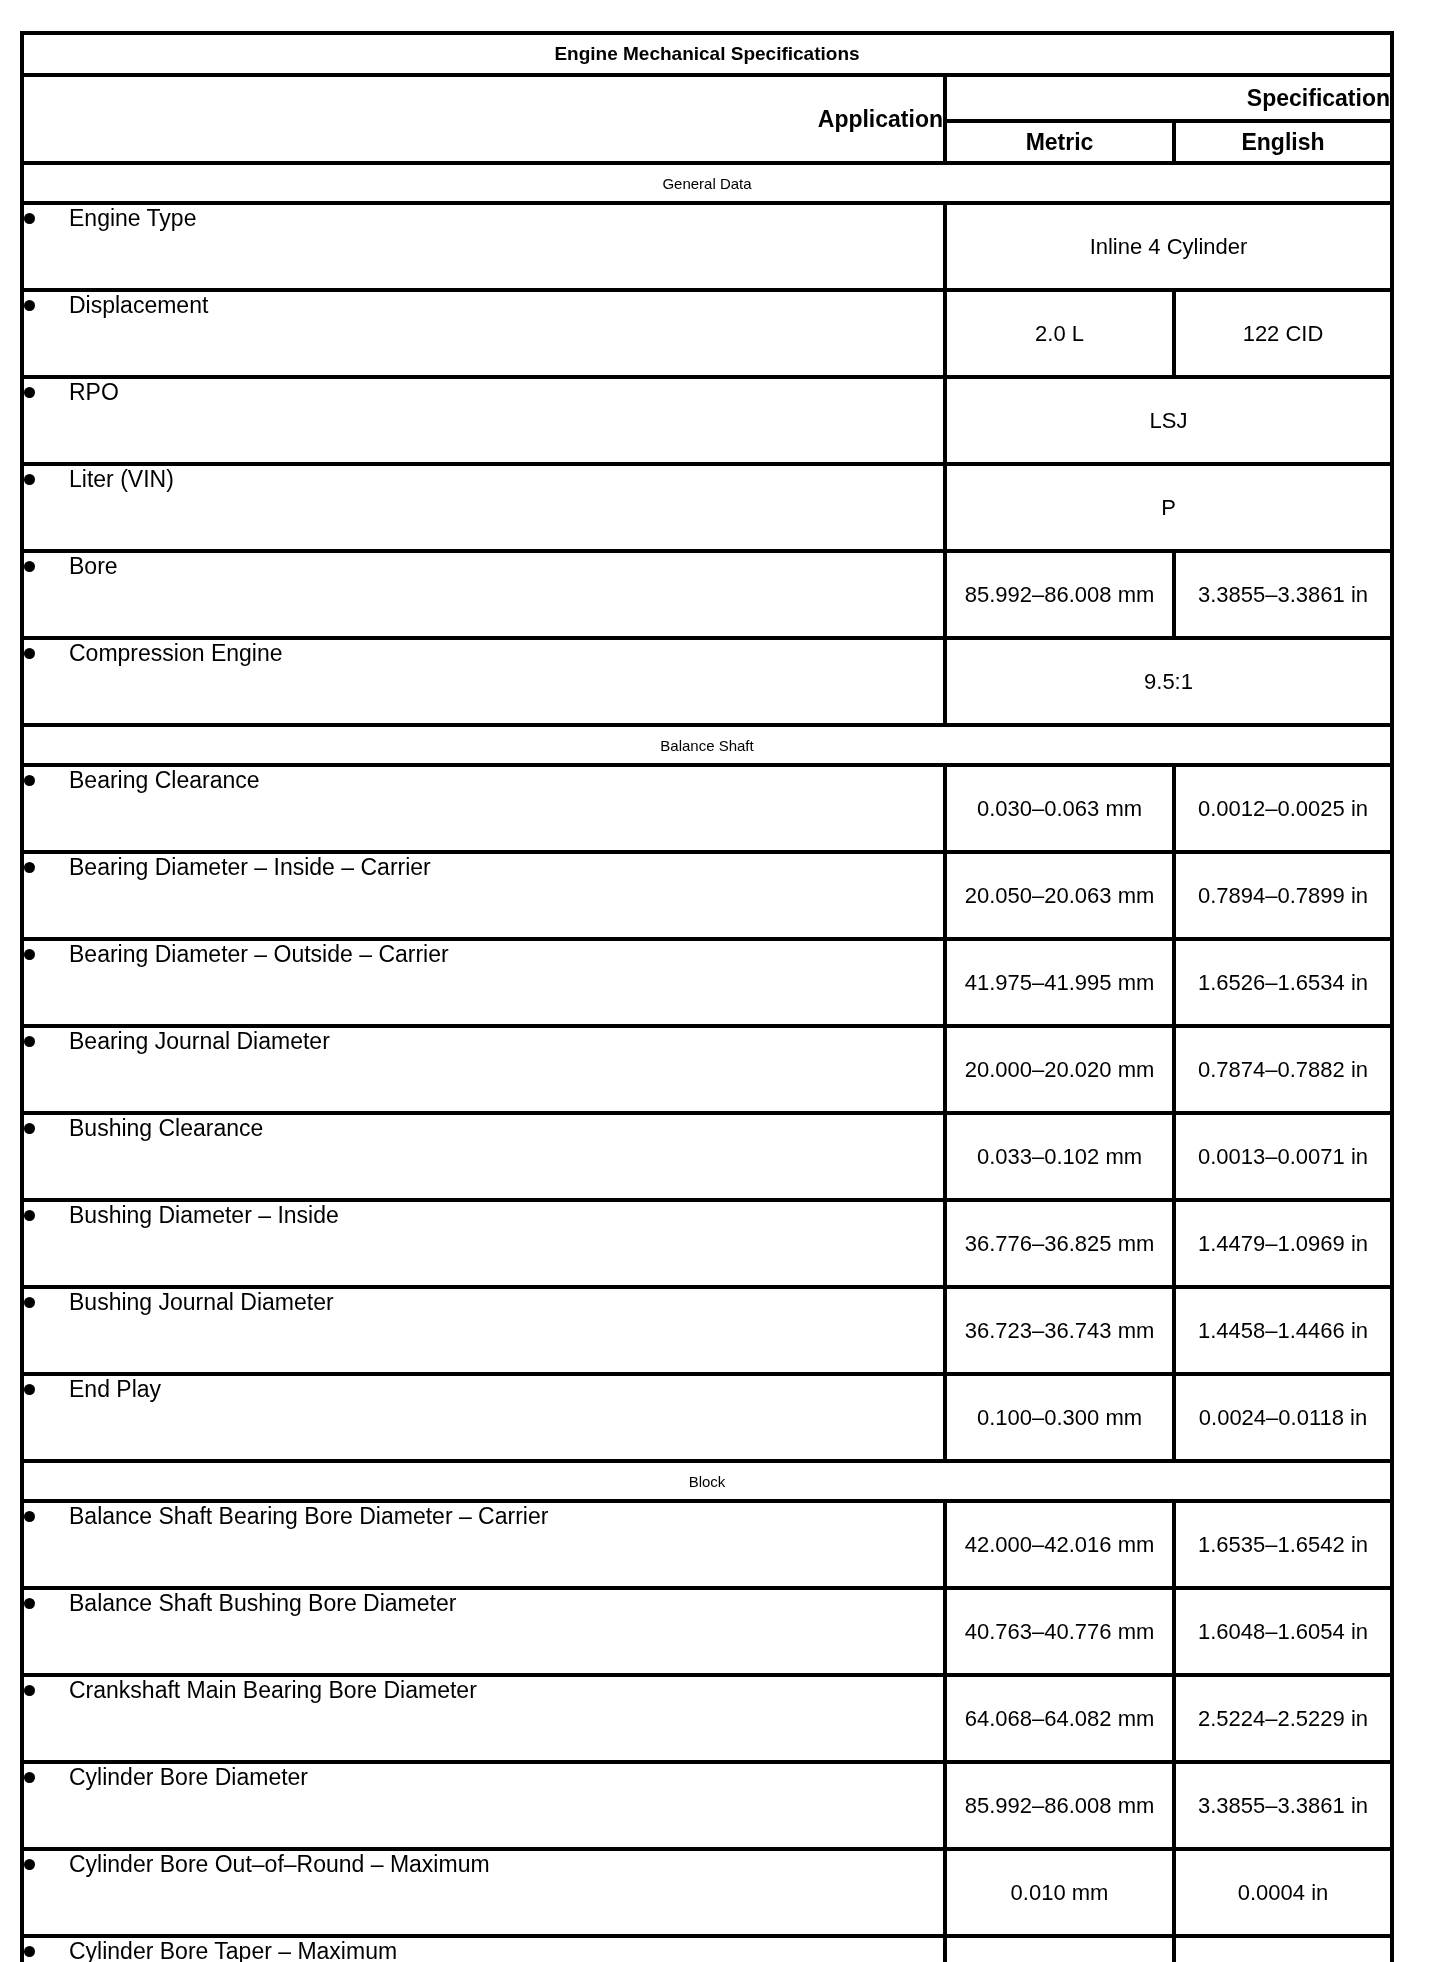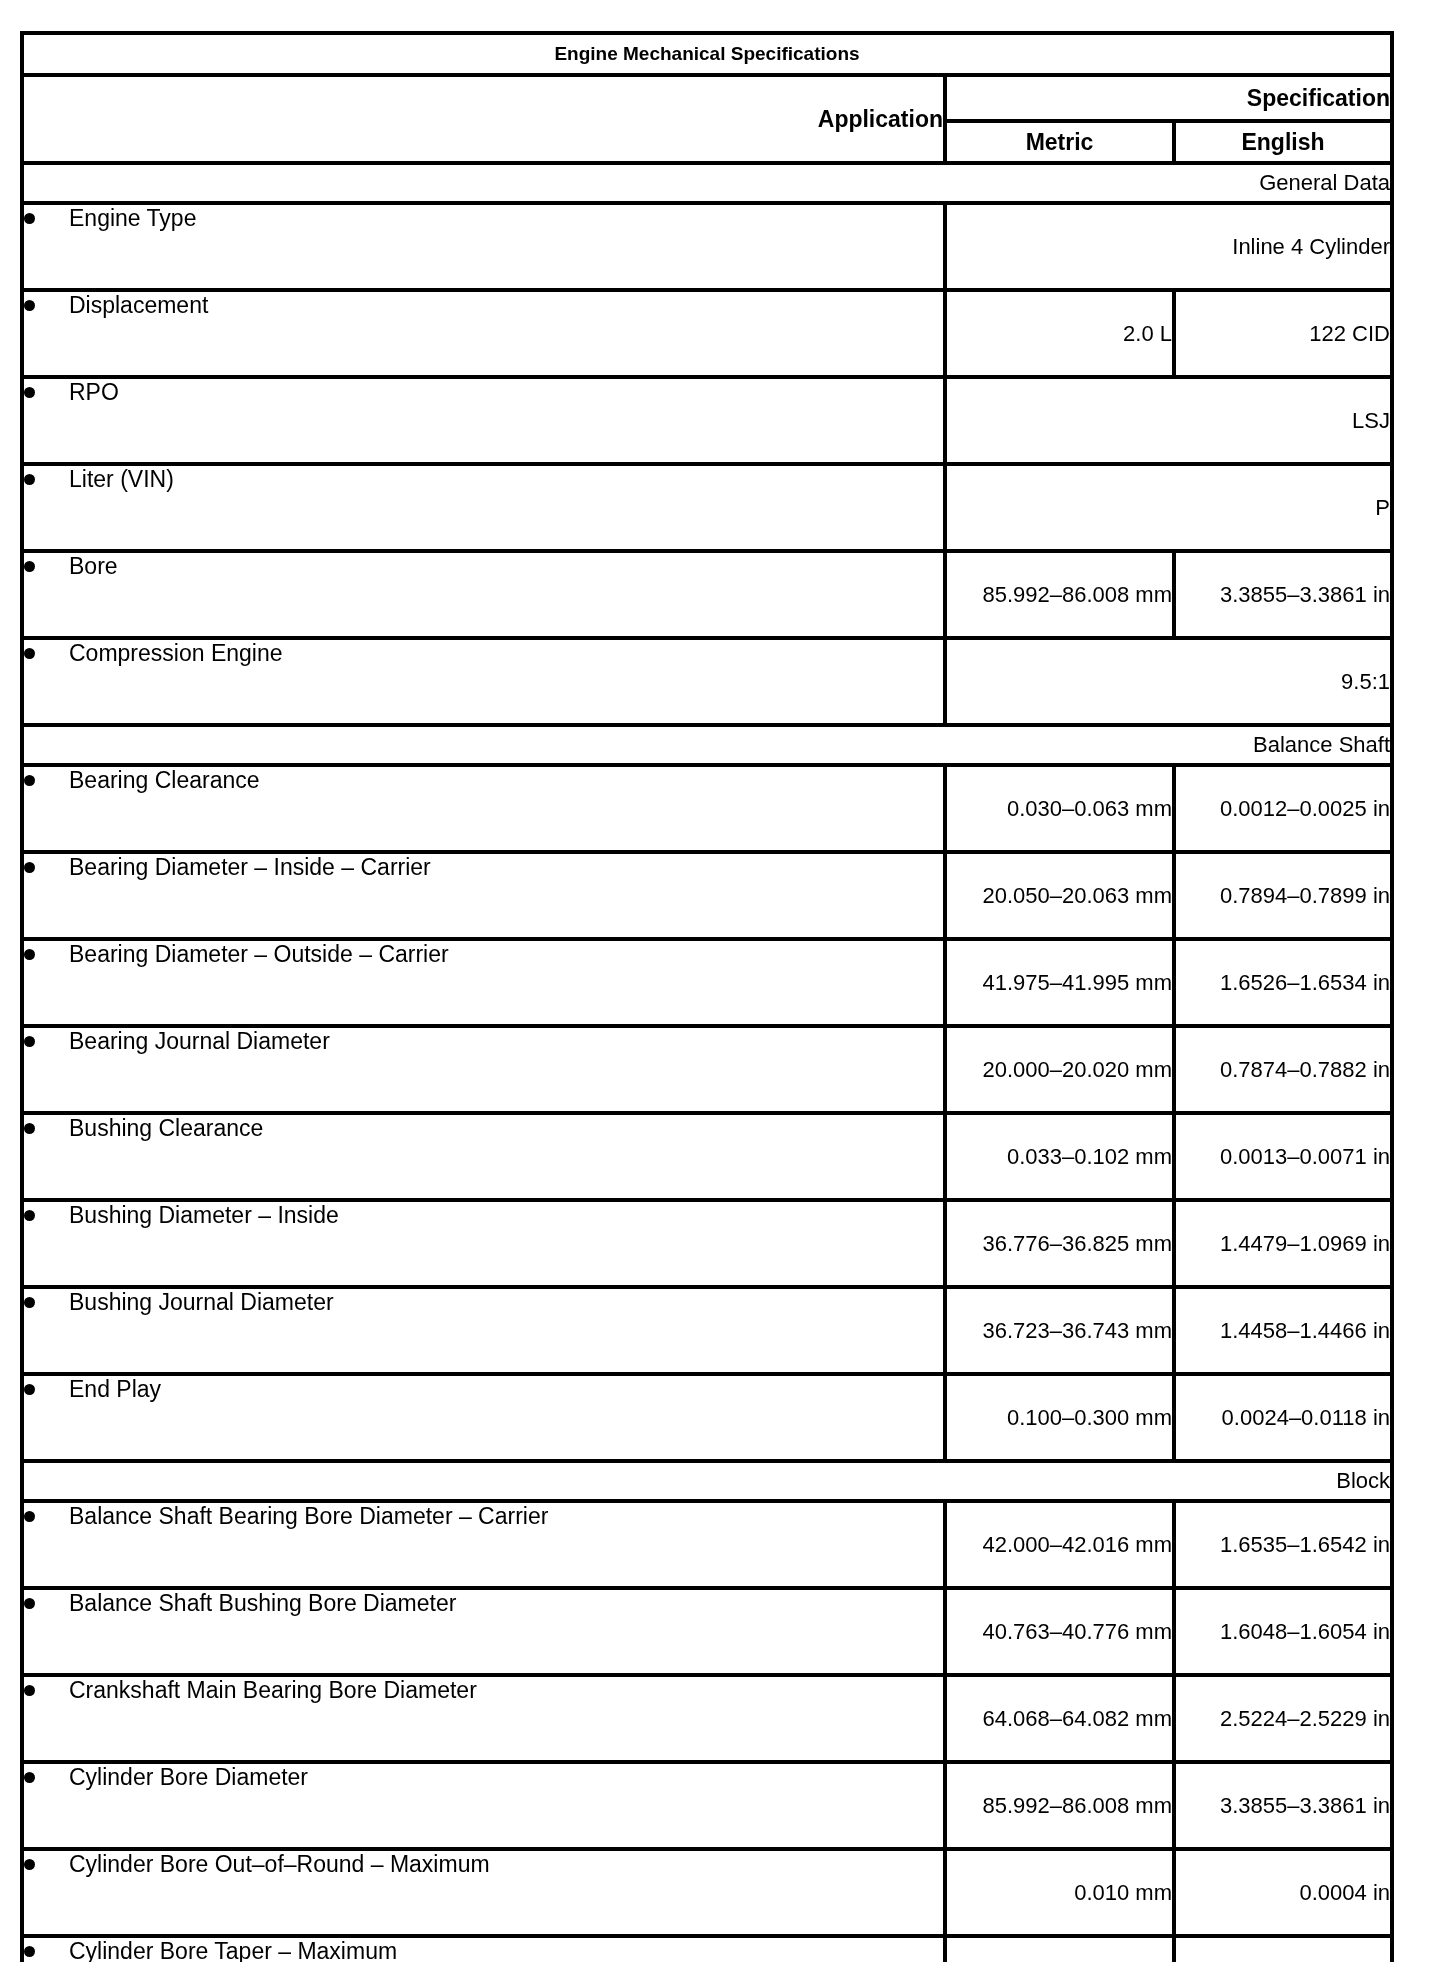--- a/index.html
+++ b/index.html
@@ -51,22 +51,22 @@
   .sub-header {
     height: 38px;
     font-size: 23px;
     font-weight: bold;
     text-align: center;
     vertical-align: middle;
     border-top: 3px solid #000000;
   }
   .section-cell {
     height: 36px;
-    font-size: 22px;
-    text-align: right;
+    font-size: 15px;
+    text-align: center;
     vertical-align: middle;
     padding-left: 4px;
   }
   .data-row td {
     height: 83px;
   }
   .label-cell {
     vertical-align: top;
     font-size: 23px;
     padding: 12px 8px 0 58px;
@@ -76,21 +76,21 @@
     width: 11px;
     height: 11px;
     background: #000000;
     border-radius: 50%;
     margin-right: 34px;
     vertical-align: middle;
     margin-bottom: 3px;
   }
   .value-cell {
     font-size: 22px;
-    text-align: right;
+    text-align: center;
     vertical-align: middle;
   }
 </style>
 </head>
 <body>
 
 <table class="spec-table">
   <colgroup>
     <col class="col-app">
     <col class="col-metric">

